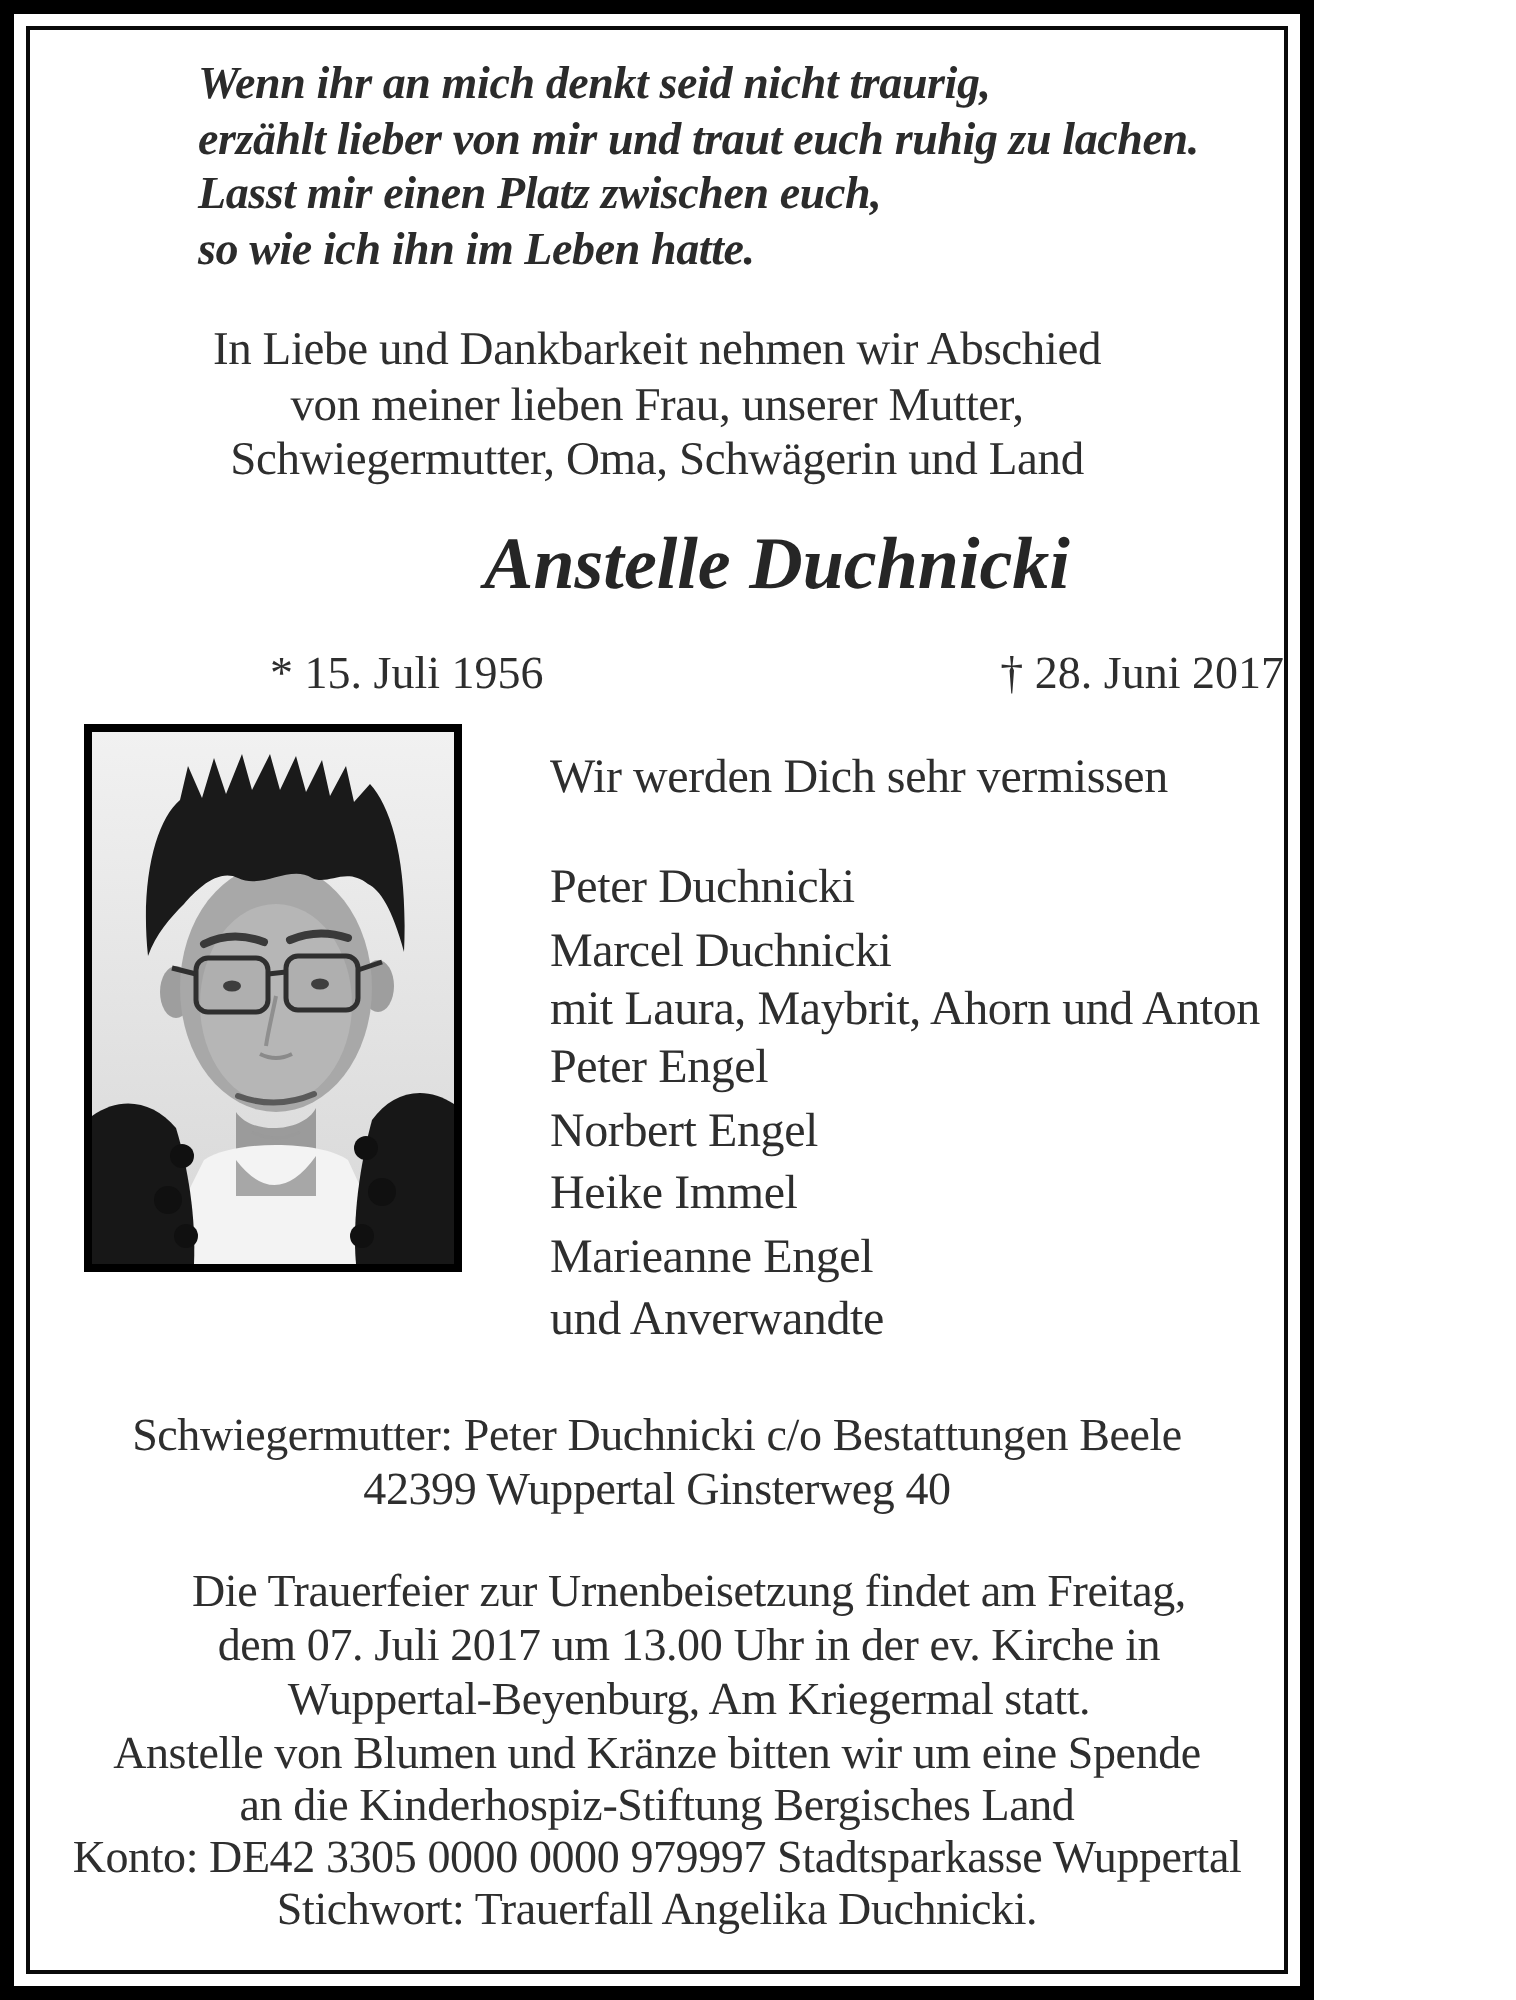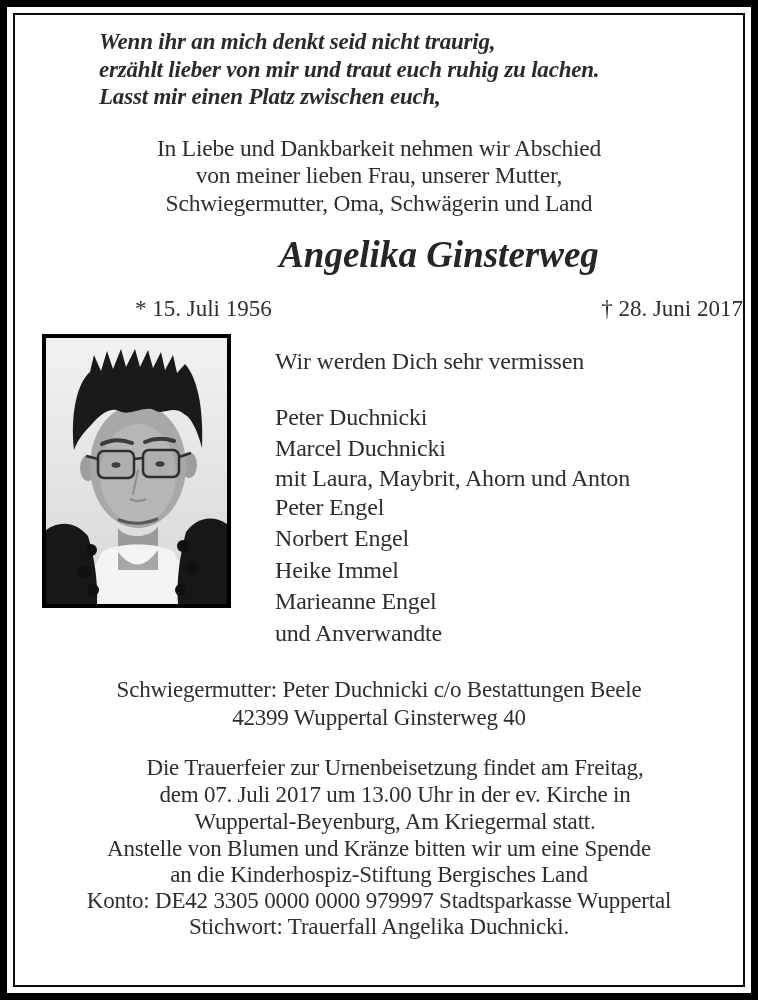--- a/index.html
+++ b/index.html
@@ -2,21 +2,21 @@
 <html><head>
 <meta charset="utf-8">
 <style>
   html, body { margin: 0; padding: 0; background: #ffffff; }
   body {
     width: 758px; height: 1000px;
     font-family: "Liberation Serif", "DejaVu Serif", serif;
     color: #2e2e2e;
   }
   .sheet {
-    width: 758px; height: 1000px;
+    width: 657px; height: 1000px;
     box-sizing: border-box;
     border: 7px solid #000000;
     padding: 6px;
     background: #ffffff;
     overflow: hidden;
   }
   .inner {
     width: 100%; height: 100%;
     box-sizing: border-box;
     border: 2px solid #0a0a0a;
@@ -103,30 +103,31 @@
 </head>
 <body>
 
 <div class="sheet">
   <div class="inner">
 
     <div class="poem">
       <div class="poem-line">Wenn ihr an mich denkt seid nicht traurig,</div>
       <div class="poem-line">erzählt lieber von mir und traut euch ruhig zu lachen.</div>
       <div class="poem-line">Lasst mir einen Platz zwischen euch,</div>
+      <div class="poem-line">so wie ich ihn im Leben hatte.</div>
     </div>
 
     <div class="intro">
       <div class="intro-line">In Liebe und Dankbarkeit nehmen wir Abschied</div>
       <div class="intro-line">von meiner lieben Frau, unserer Mutter,</div>
       <div class="intro-line">Schwiegermutter, Oma, Schwägerin und Land</div>
     </div>
 
     <div class="name-block">
-      <div class="name">Angelika Ginsterweg</div>
+      <div class="name">Anstelle Duchnicki</div>
       <div class="dates">
         <span>* 15. Juli 1956</span>
         <span>† 28. Juni 2017</span>
       </div>
     </div>
 
     <div class="photo-row">
       <div class="photo-frame">
         <svg viewBox="0 0 181 266" xmlns="http://www.w3.org/2000/svg">
           <defs>

